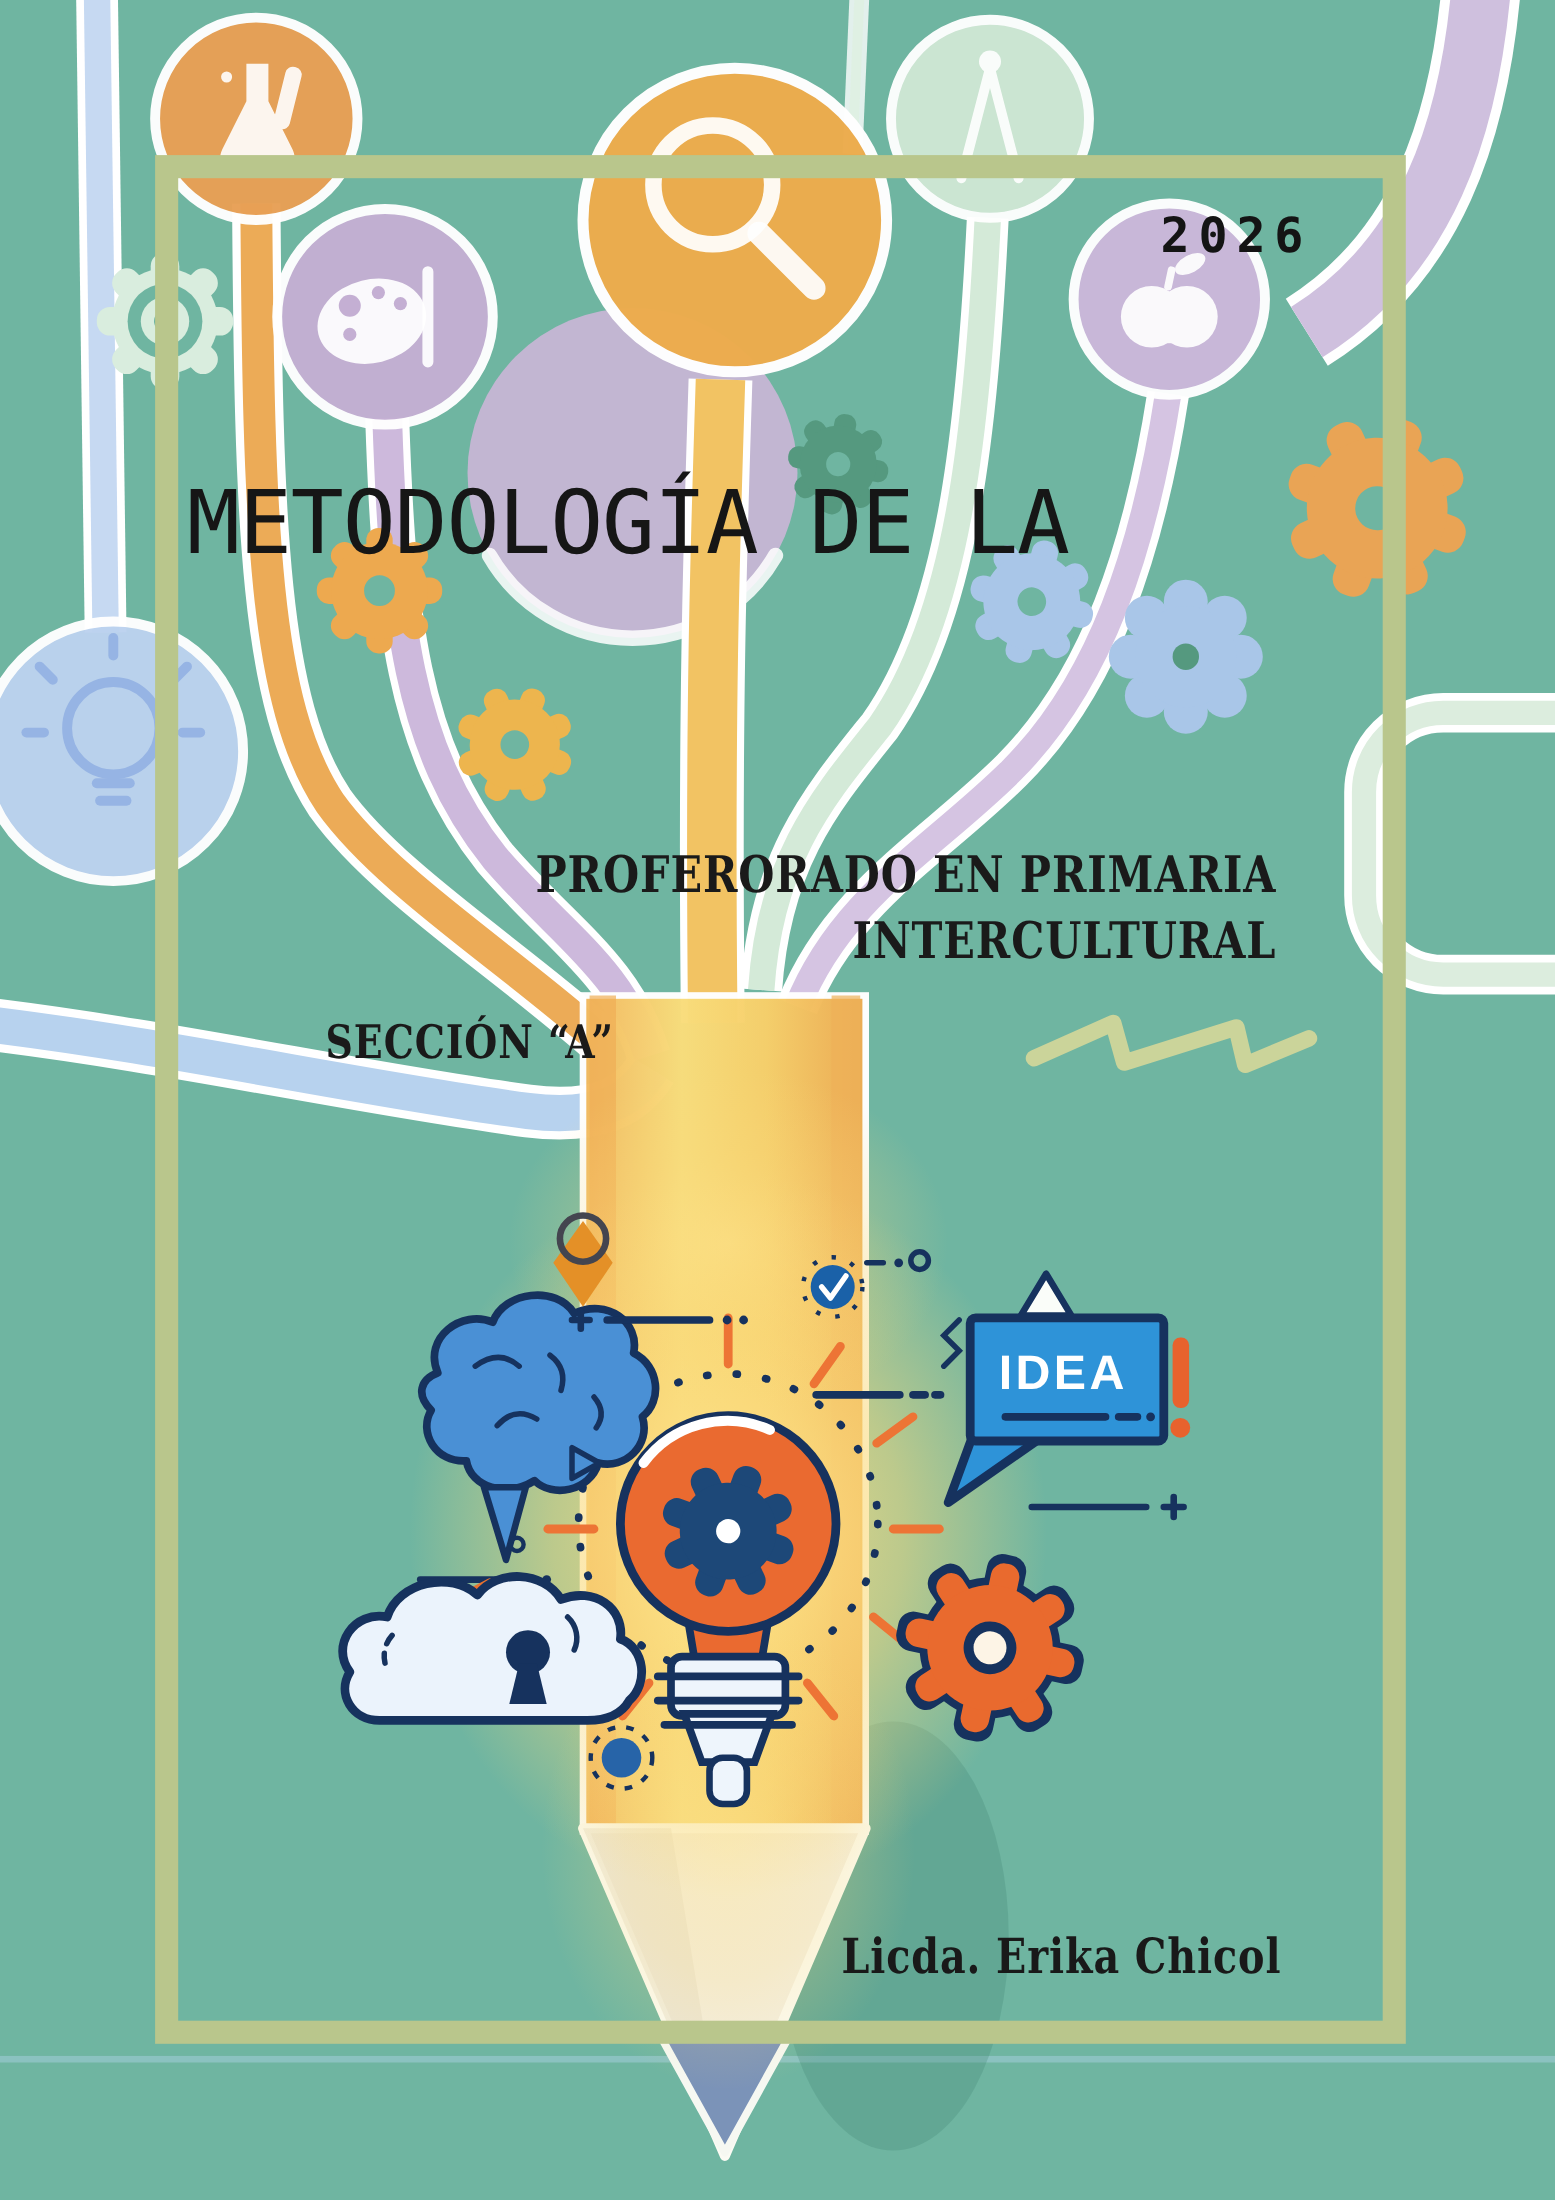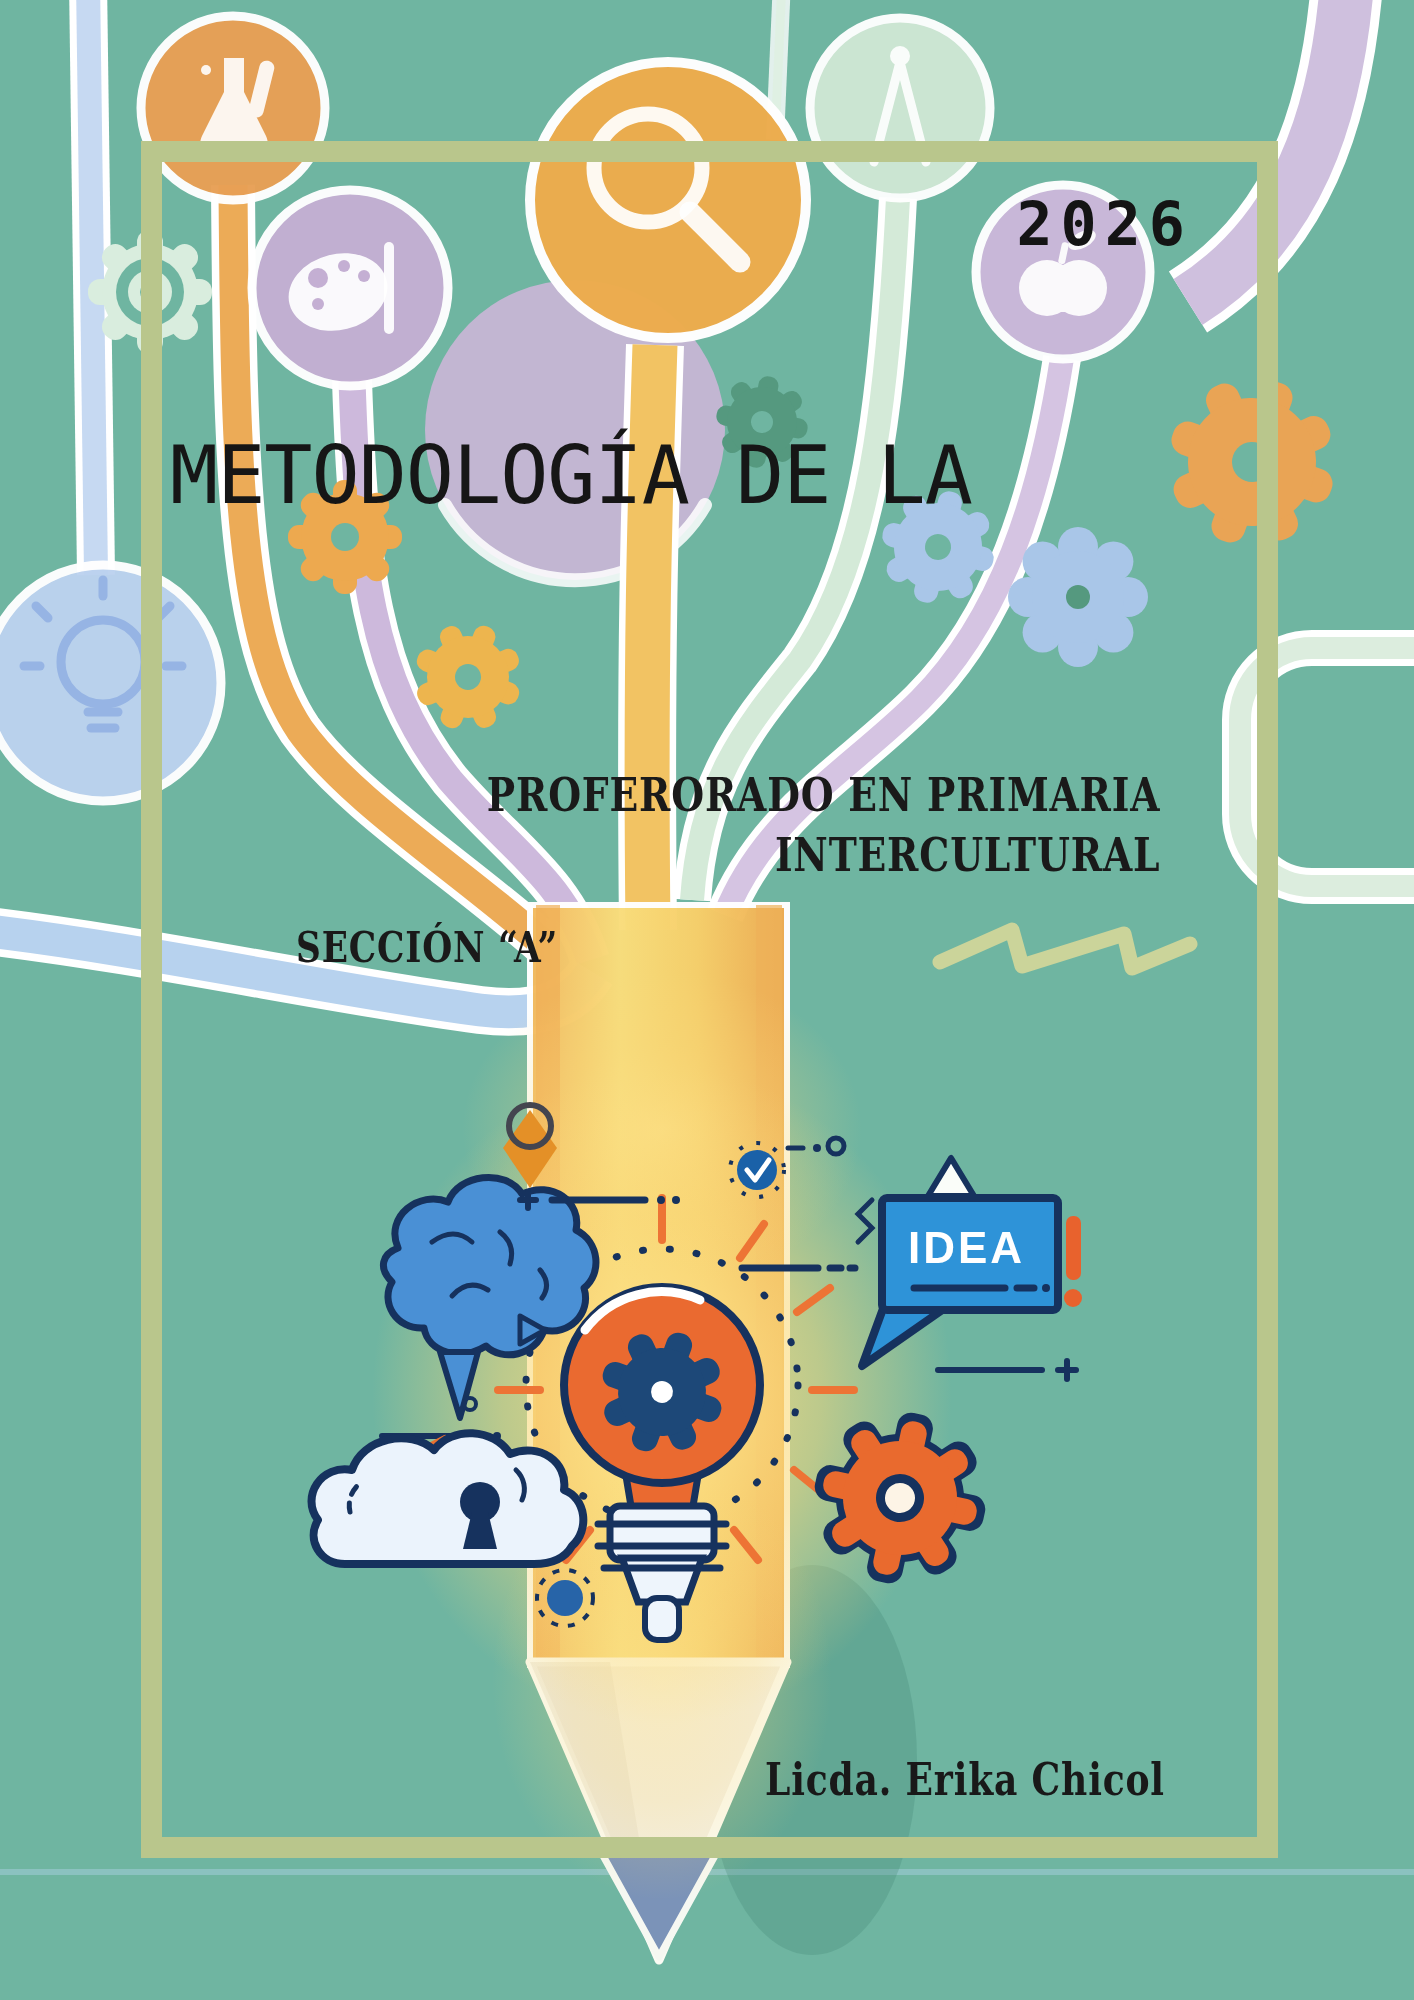--- a/index.html
+++ b/index.html
@@ -3,21 +3,21 @@
 <meta charset="utf-8">
 <style>
   html,body{margin:0;padding:0;background:#4e8576;}
   .page{position:relative;width:1414px;height:2000px;overflow:hidden;background:#6fb5a1;
         font-family:"Liberation Sans",sans-serif;}
   .art{position:absolute;inset:0;}
   .frame{position:absolute;left:141px;top:141px;width:1137px;height:1717px;
          border:21px solid #b9c68c;box-sizing:border-box;z-index:20;pointer-events:none;}
   .txt{position:absolute;z-index:30;white-space:nowrap;}
   .year{right:221px;top:189px;font-family:"DejaVu Sans Mono",monospace;font-weight:700;
-        font-size:60px;letter-spacing:8px;color:#141414;}
+        font-size:44px;letter-spacing:8px;color:#141414;}
   .title{left:170px;top:426px;font-family:"DejaVu Sans Mono",monospace;font-weight:400;
          font-size:80px;line-height:100px;letter-spacing:-1px;color:#161616;}
   .subtitle{right:254px;top:765px;text-align:right;font-family:"DejaVu Serif",serif;
             font-weight:700;font-size:46px;line-height:60px;letter-spacing:1px;color:#1a1a1a;
             transform:scaleX(.82);transform-origin:100% 0;}
   .section{left:296px;top:923px;font-family:"DejaVu Serif",serif;font-weight:700;
            font-size:42px;letter-spacing:1px;color:#1a1a1a;
            transform:scaleX(.82);transform-origin:0 0;}
   .author{left:765px;top:1754px;font-family:"DejaVu Serif",serif;font-weight:700;
           font-size:44px;letter-spacing:1px;color:#191919;

